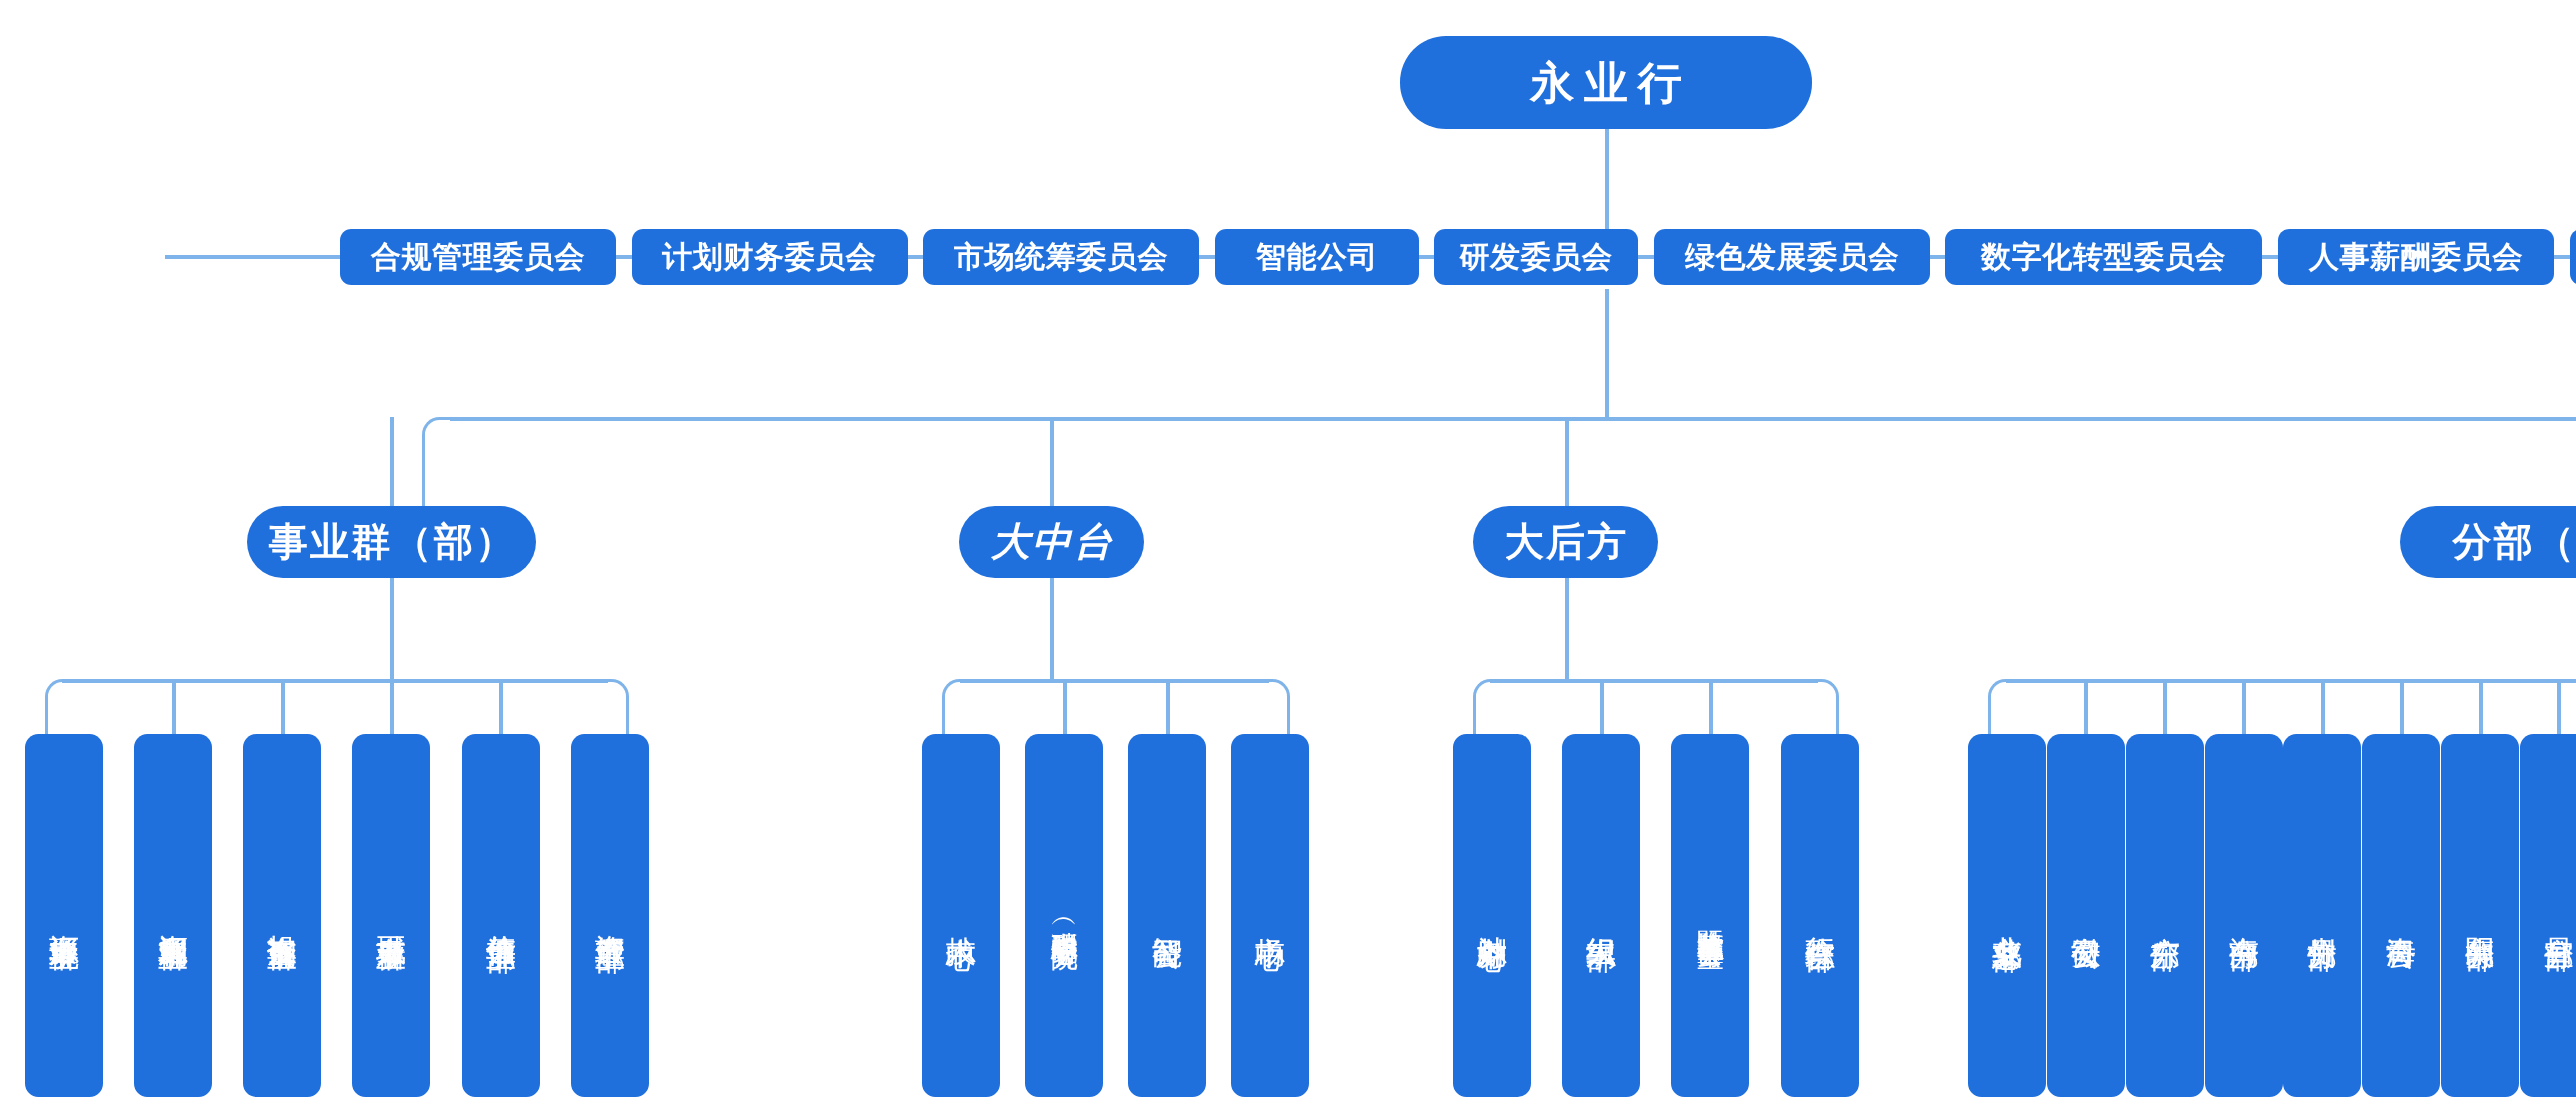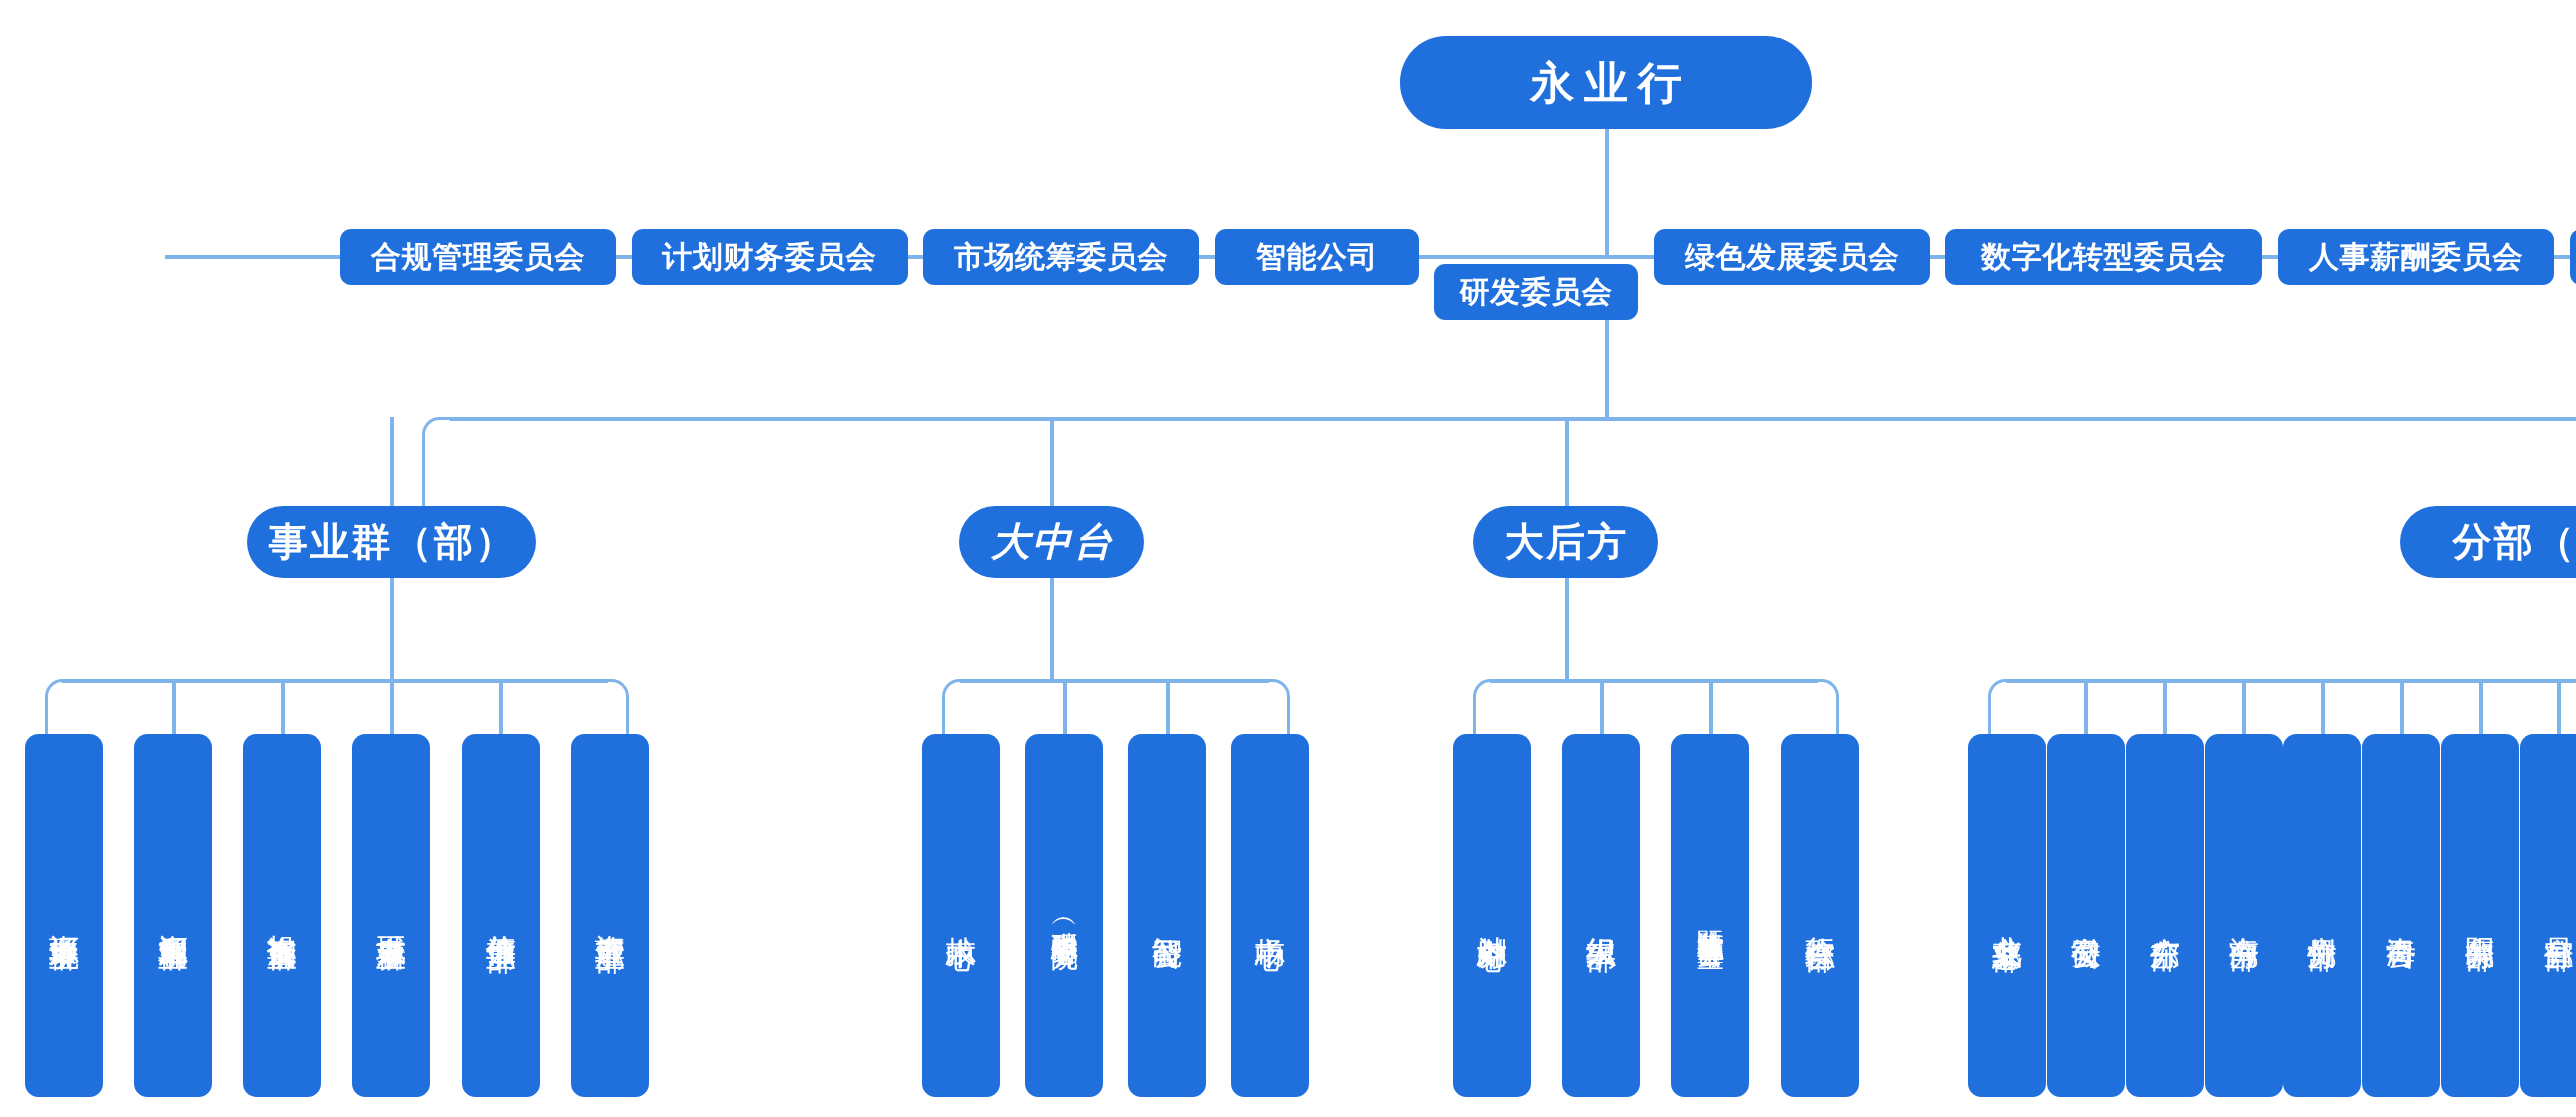--- a/index.html
+++ b/index.html
@@ -104,21 +104,21 @@
 
   <div class="wire vwire" style="left:1605px; top:129px; width:3.6px; height:128px;"></div>
 
   <div class="wire hwire" style="left:165px; top:255px; width:2885px;"></div>
 
   <div id="committee-layer">
       <div class="node committee" style="left: 340px; width: 276px;">合规管理委员会</div>
       <div class="node committee" style="left: 632px; width: 276px; padding-left: 8px;">计划财务委员会</div>
       <div class="node committee" style="left: 923px; width: 276px;">市场统筹委员会</div>
       <div class="node committee" style="left: 1215px; width: 204px;">智能公司</div>
-      <div class="node committee" style="left: 1434px; width: 204px; margin-top: 35px;">研发委员会</div>
+      <div class="node committee" style="left: 1434px; width: 204px;">研发委员会</div>
       <div class="node committee" style="left: 1654px; width: 276px;">绿色发展委员会</div>
       <div class="node committee" style="left: 1945px; width: 317px;">数字化转型委员会</div>
       <div class="node committee" style="left: 2278px; width: 276px;">人事薪酬委员会</div>
       <div class="node committee" style="left: 2570px; width: 297px;">综合品牌委员会</div>
     </div>
 
   <div class="wire vwire" style="left:1605px; top:289px; width:3.6px; height:129px;"></div>
 
   <div class="elbow elbow-tl" style="left:422px; top:417px; width:31px; height:108px;"></div>
   <div class="wire hwire" style="left:450px; top:417px; width:2188px;"></div>

